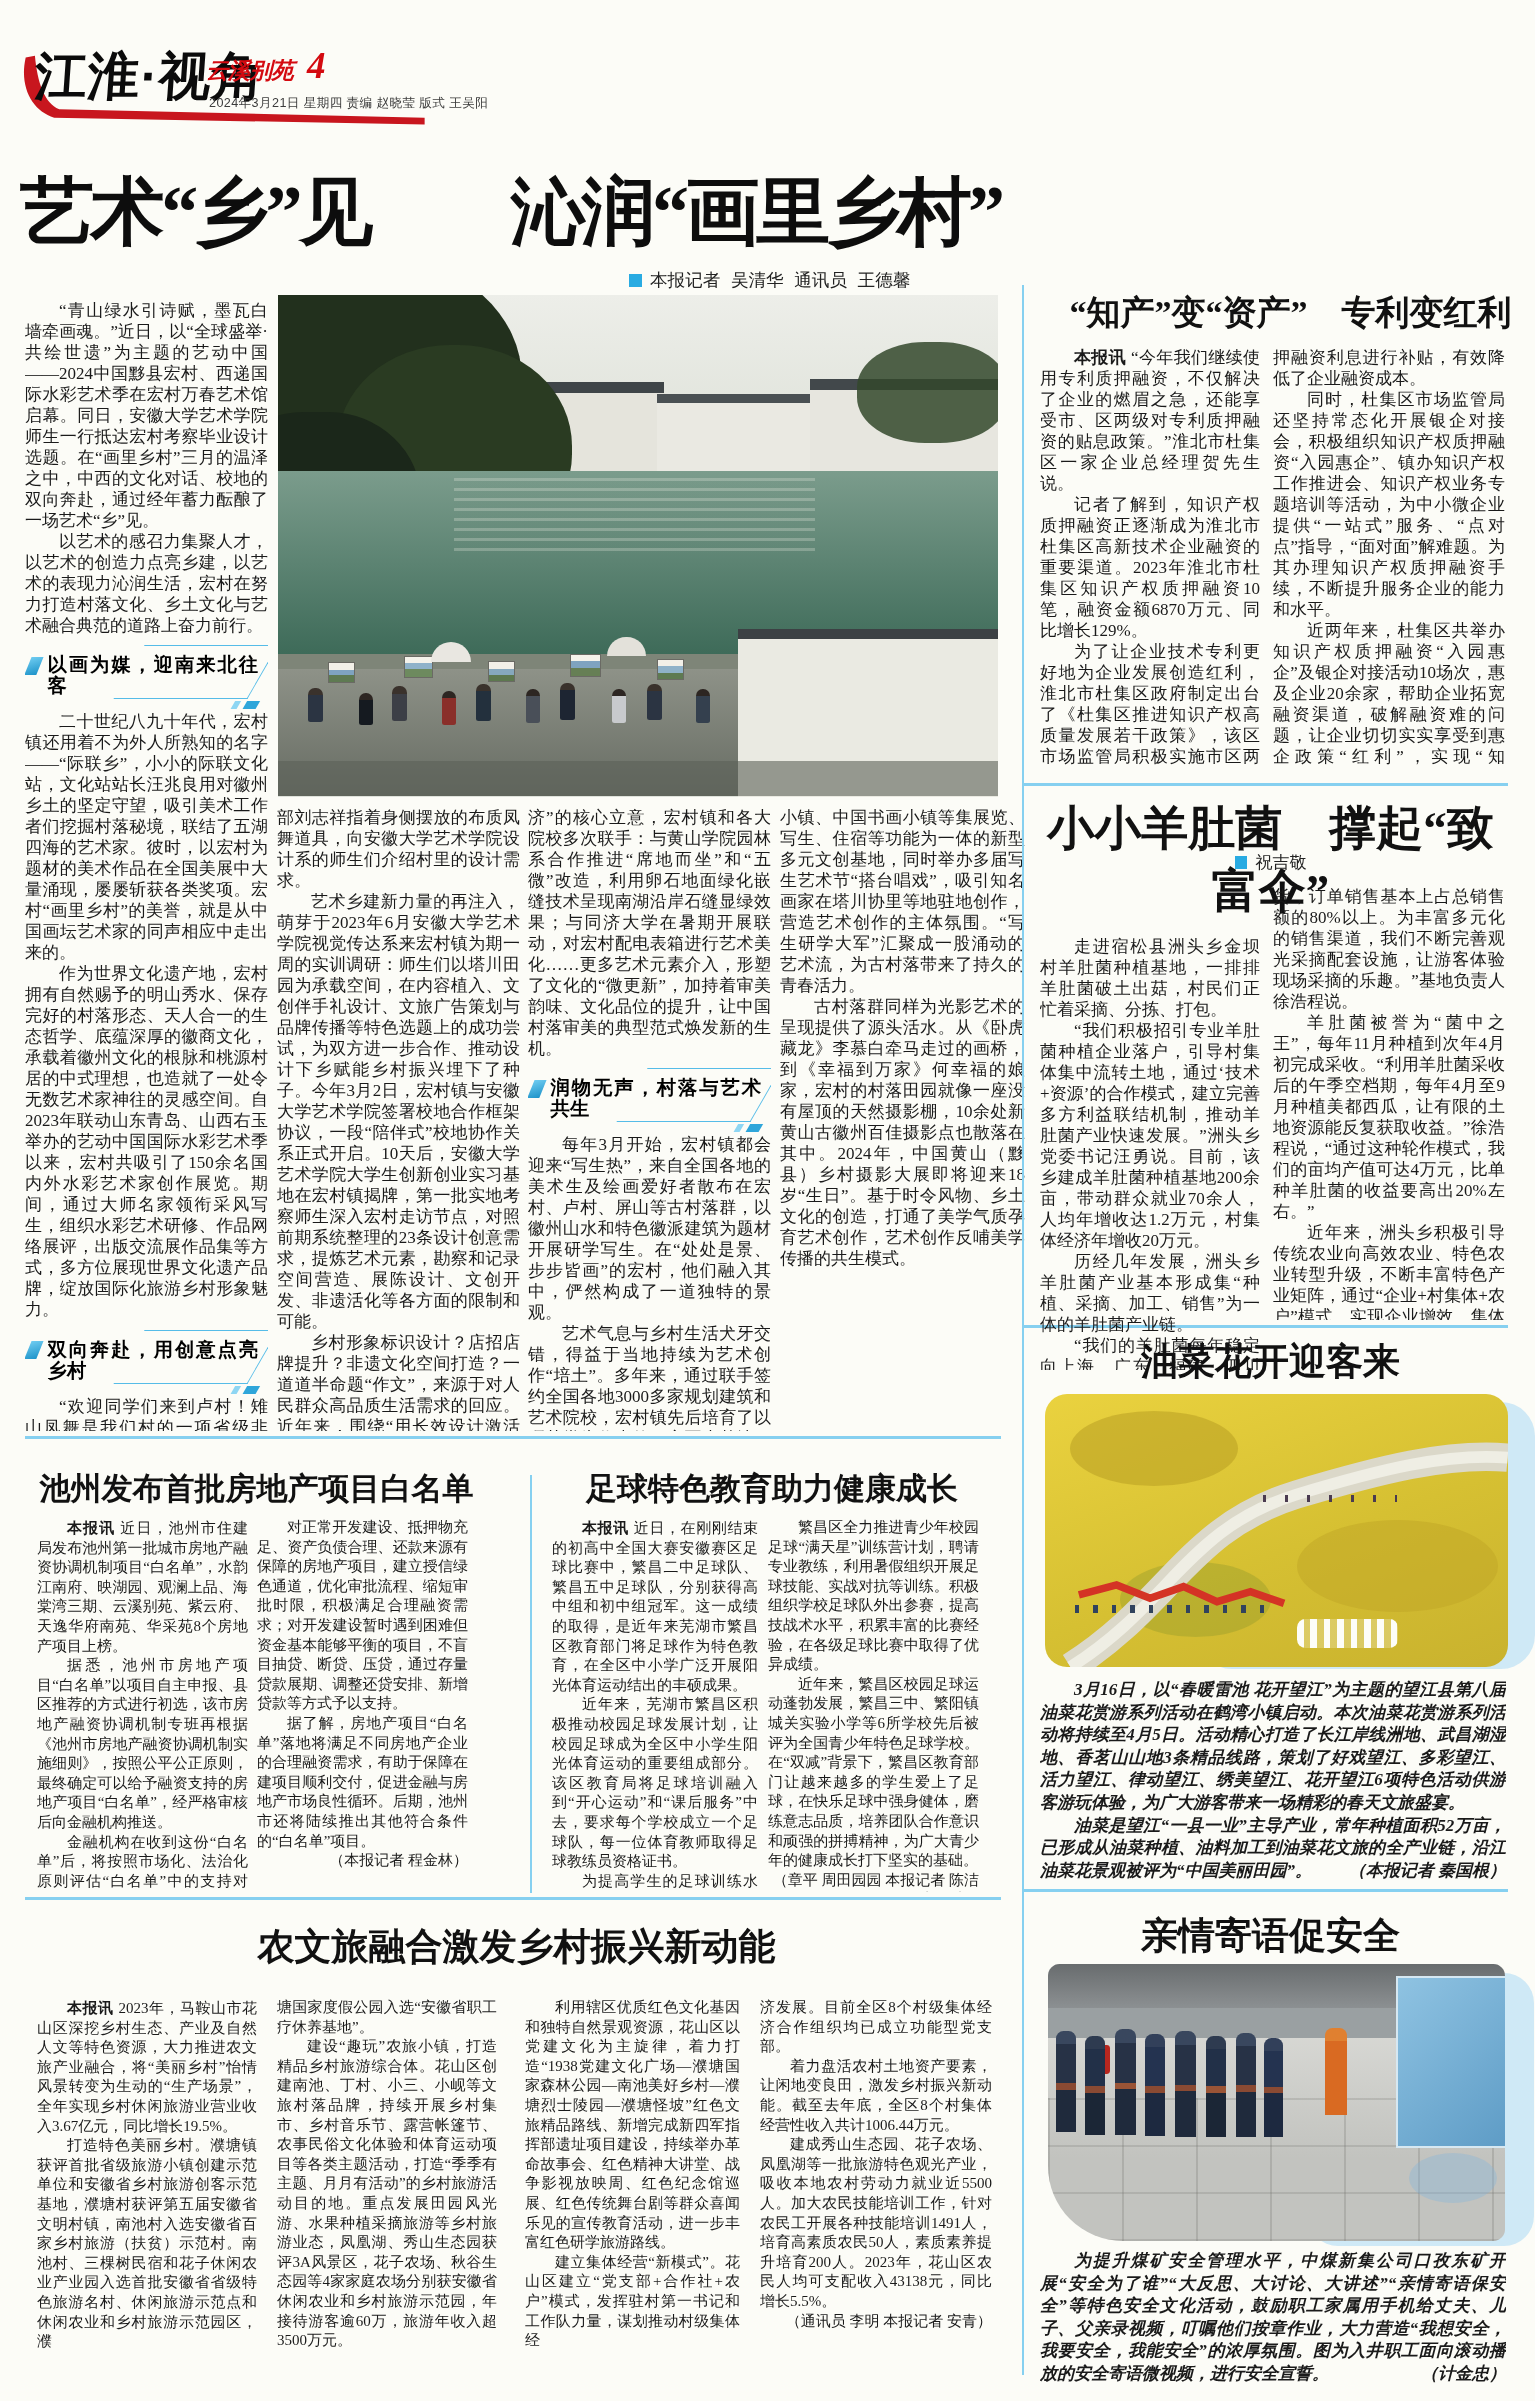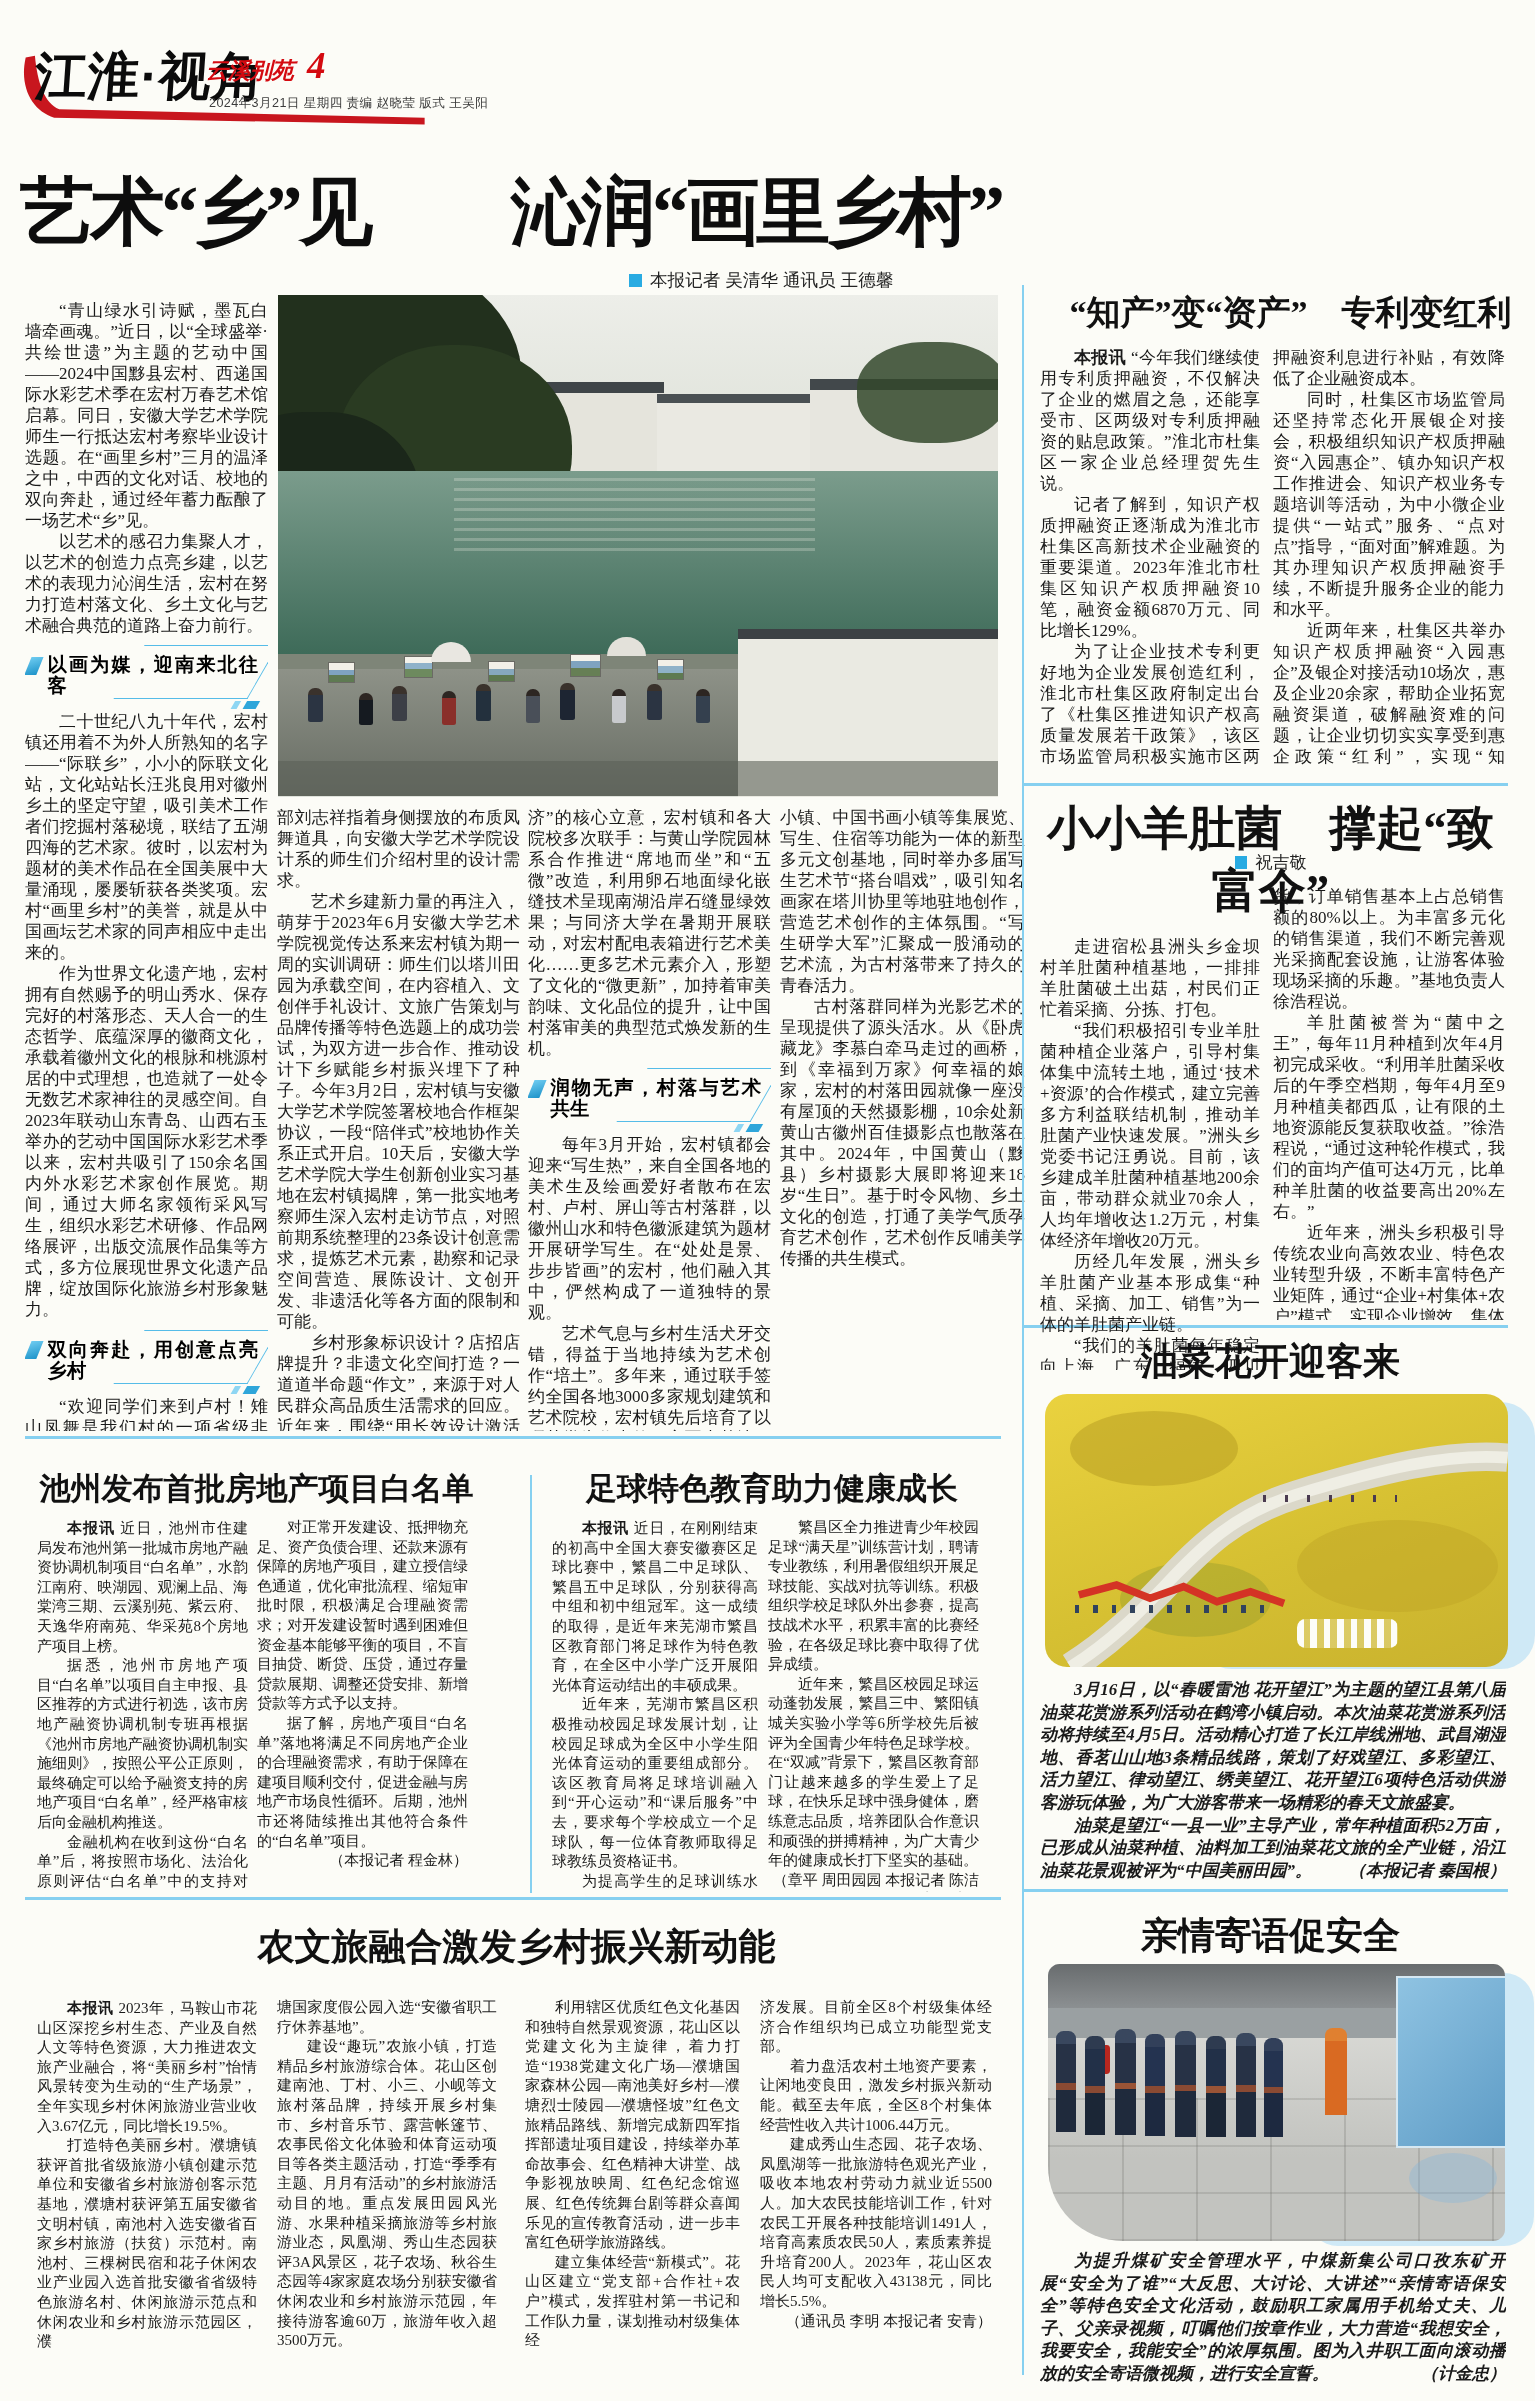--- a/index.html
+++ b/index.html
@@ -8,21 +8,21 @@
   .abs{position:absolute;}
   
   .secttl{font-family:"Liberation Sans","DejaVu Sans",sans-serif;font-weight:900;color:#0b0b0b;
           font-size:52px;letter-spacing:0.8px;transform:skewX(-4deg);}
   .mast{color:#d40a10;font-weight:bold;font-style:italic;font-size:22.6px;letter-spacing:-0.8px;}
   .pgno{color:#d40a10;font-weight:bold;font-style:italic;font-size:37px;}
   .dateline{font-family:"Liberation Sans","DejaVu Sans",sans-serif;font-size:12.6px;color:#3c3c3c;letter-spacing:0.4px;}
   
   .h-lead{font-size:74px;font-weight:bold;letter-spacing:-3.4px;white-space:nowrap;color:#0d0d0d;}
   .h-art{font-weight:bold;text-align:center;color:#111;}
-  .byline{font-family:Liberation Sans, sans-serif;font-size:17.6px;color:#222;}
+  .byline{font-family:Liberation Mono, monospace;font-size:17.6px;color:#222;}
   .bsq{display:inline-block;width:12.6px;height:12.6px;background:#29abe2;margin-right:8.4px;vertical-align:-0.8px;}
   
   .col{position:absolute;text-align:justify;overflow:hidden;}
   .bt{font-size:17px;line-height:21px;}
   .bt2{font-size:15px;line-height:19.6px;}
   .col p,[data-list] p{margin:0;text-indent:2em;}
   p.cont{text-indent:0;}
   p.rt{text-align:right;text-indent:0;}
   .intro{font-family:"Liberation Sans","DejaVu Sans",sans-serif;font-weight:bold;margin-right:5px;}
   .cap{font-size:17px;line-height:22.6px;font-style:italic;font-weight:600;}

